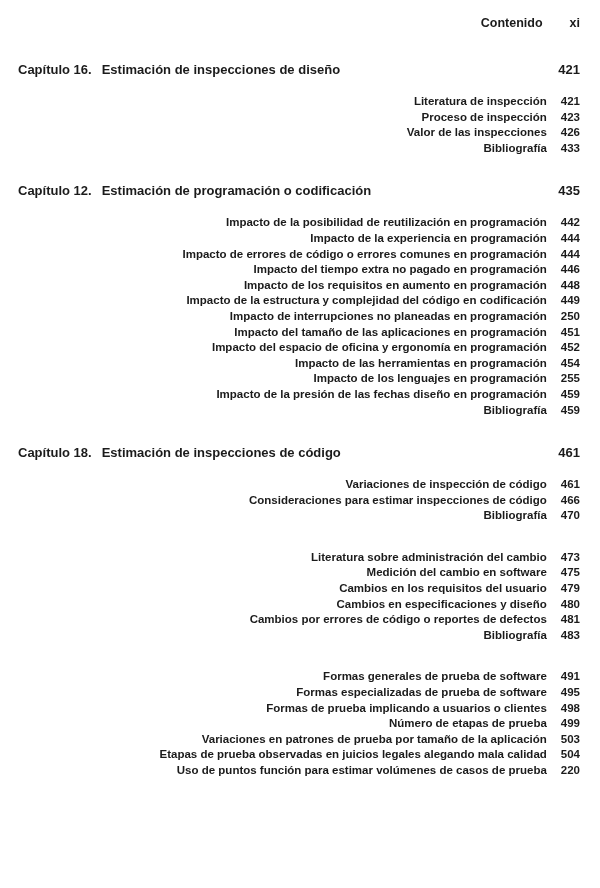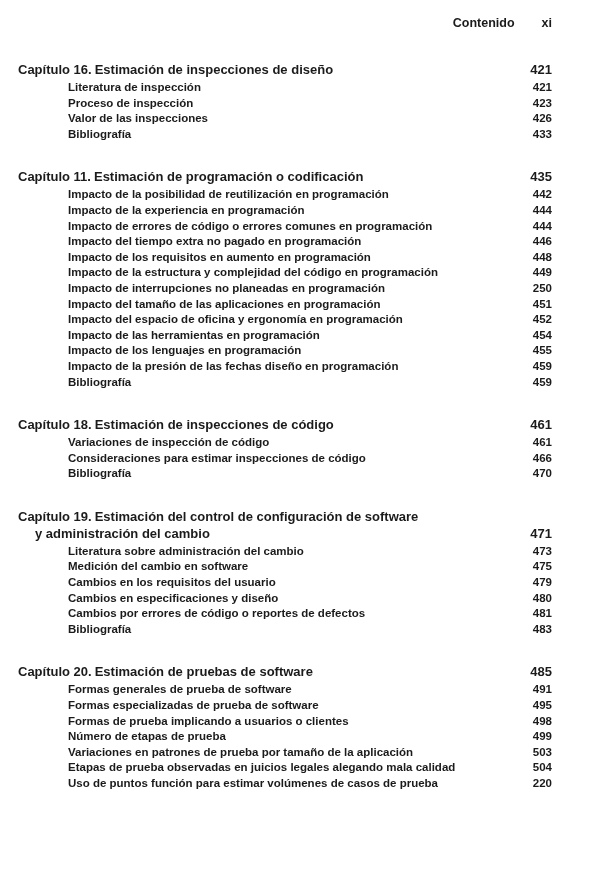--- a/index.html
+++ b/index.html
@@ -4,21 +4,21 @@
 <style>
   * { margin: 0; padding: 0; box-sizing: border-box; }
   html, body { width: 600px; }
   body {
     height: 888px;
     background: #ffffff;
     color: #1b1b1b;
     font-family: "Liberation Sans", sans-serif;
     overflow: hidden;
   }
-  .page { padding: 16px 48px 0 18px; }
+  .page { padding: 16px 20px 0 18px; }
 
   .toc-header {
     display: flex;
     justify-content: flex-end;
     align-items: baseline;
     gap: 27px;
     font-size: 12.5px;
     font-weight: bold;
   }
 
@@ -26,28 +26,29 @@
 
   .chapter-heading {
     display: flex;
     justify-content: space-between;
     align-items: flex-end;
     font-size: 13px;
     font-weight: bold;
     line-height: 17px;
   }
   .chapter-left { flex: 1 1 auto; }
-  .chapter-label { display: inline-block; margin-right: 3px; }
+  .chapter-label { display: inline-block; margin-right: 10px; }
   .chapter-line2 { margin-left: 17px; }
   .chapter-page { flex: 0 0 auto; margin-left: 14px; }
 
   .entries {
     list-style: none;
-    margin: 2px 0 26px 0;
+    margin: 16px 0 26px 0;
     padding-left: 50px;
+    text-align: right;
   }
   .entry {
     display: flex;
     justify-content: space-between;
     align-items: baseline;
     font-size: 11.5px;
     font-weight: bold;
     line-height: 15.6px;
   }
   .entry-title { flex: 1 1 auto; padding-right: 14px; }
@@ -94,21 +95,21 @@
     <span class="entry-title">Bibliografía</span>
     <span class="entry-page">433</span>
   </li>
 </ul>
   </section>
 
   <section class="chapter">
     <div class="chapter-heading">
       <div class="chapter-left">
         <div>
-          <span class="chapter-label">Capítulo 11.</span><span class="chapter-title">Estimación de programación o codificación</span>
+          <span class="chapter-label">Capítulo 12.</span><span class="chapter-title">Estimación de programación o codificación</span>
         </div>
 
       </div>
       <span class="chapter-page">435</span>
     </div>
     <ul class="entries">
   <li class="entry">
     <span class="entry-title">Impacto de la posibilidad de reutilización en programación</span>
     <span class="entry-page">442</span>
   </li>
@@ -127,21 +128,21 @@
     <span class="entry-title">Impacto del tiempo extra no pagado en programación</span>
     <span class="entry-page">446</span>
   </li>
 
   <li class="entry">
     <span class="entry-title">Impacto de los requisitos en aumento en programación</span>
     <span class="entry-page">448</span>
   </li>
 
   <li class="entry">
-    <span class="entry-title">Impacto de la estructura y complejidad del código en programación</span>
+    <span class="entry-title">Impacto de la estructura y complejidad del código en codificación</span>
     <span class="entry-page">449</span>
   </li>
 
   <li class="entry">
     <span class="entry-title">Impacto de interrupciones no planeadas en programación</span>
     <span class="entry-page">250</span>
   </li>
 
   <li class="entry">
     <span class="entry-title">Impacto del tamaño de las aplicaciones en programación</span>
@@ -153,21 +154,21 @@
     <span class="entry-page">452</span>
   </li>
 
   <li class="entry">
     <span class="entry-title">Impacto de las herramientas en programación</span>
     <span class="entry-page">454</span>
   </li>
 
   <li class="entry">
     <span class="entry-title">Impacto de los lenguajes en programación</span>
-    <span class="entry-page">455</span>
+    <span class="entry-page">255</span>
   </li>
 
   <li class="entry">
     <span class="entry-title">Impacto de la presión de las fechas diseño en programación</span>
     <span class="entry-page">459</span>
   </li>
 
   <li class="entry">
     <span class="entry-title">Bibliografía</span>
     <span class="entry-page">459</span>
@@ -198,29 +199,20 @@
   </li>
 
   <li class="entry">
     <span class="entry-title">Bibliografía</span>
     <span class="entry-page">470</span>
   </li>
 </ul>
   </section>
 
   <section class="chapter">
-    <div class="chapter-heading">
-      <div class="chapter-left">
-        <div>
-          <span class="chapter-label">Capítulo 19.</span><span class="chapter-title">Estimación del control de configuración de software</span>
-        </div>
-        <div class="chapter-line2">y administración del cambio</div>
-      </div>
-      <span class="chapter-page">471</span>
-    </div>
     <ul class="entries">
   <li class="entry">
     <span class="entry-title">Literatura sobre administración del cambio</span>
     <span class="entry-page">473</span>
   </li>
 
   <li class="entry">
     <span class="entry-title">Medición del cambio en software</span>
     <span class="entry-page">475</span>
   </li>
@@ -242,29 +234,20 @@
 
 
   <li class="entry">
     <span class="entry-title">Bibliografía</span>
     <span class="entry-page">483</span>
   </li>
 </ul>
   </section>
 
   <section class="chapter">
-    <div class="chapter-heading">
-      <div class="chapter-left">
-        <div>
-          <span class="chapter-label">Capítulo 20.</span><span class="chapter-title">Estimación de pruebas de software</span>
-        </div>
-
-      </div>
-      <span class="chapter-page">485</span>
-    </div>
     <ul class="entries">
   <li class="entry">
     <span class="entry-title">Formas generales de prueba de software</span>
     <span class="entry-page">491</span>
   </li>
 
   <li class="entry">
     <span class="entry-title">Formas especializadas de prueba de software</span>
     <span class="entry-page">495</span>
   </li>

